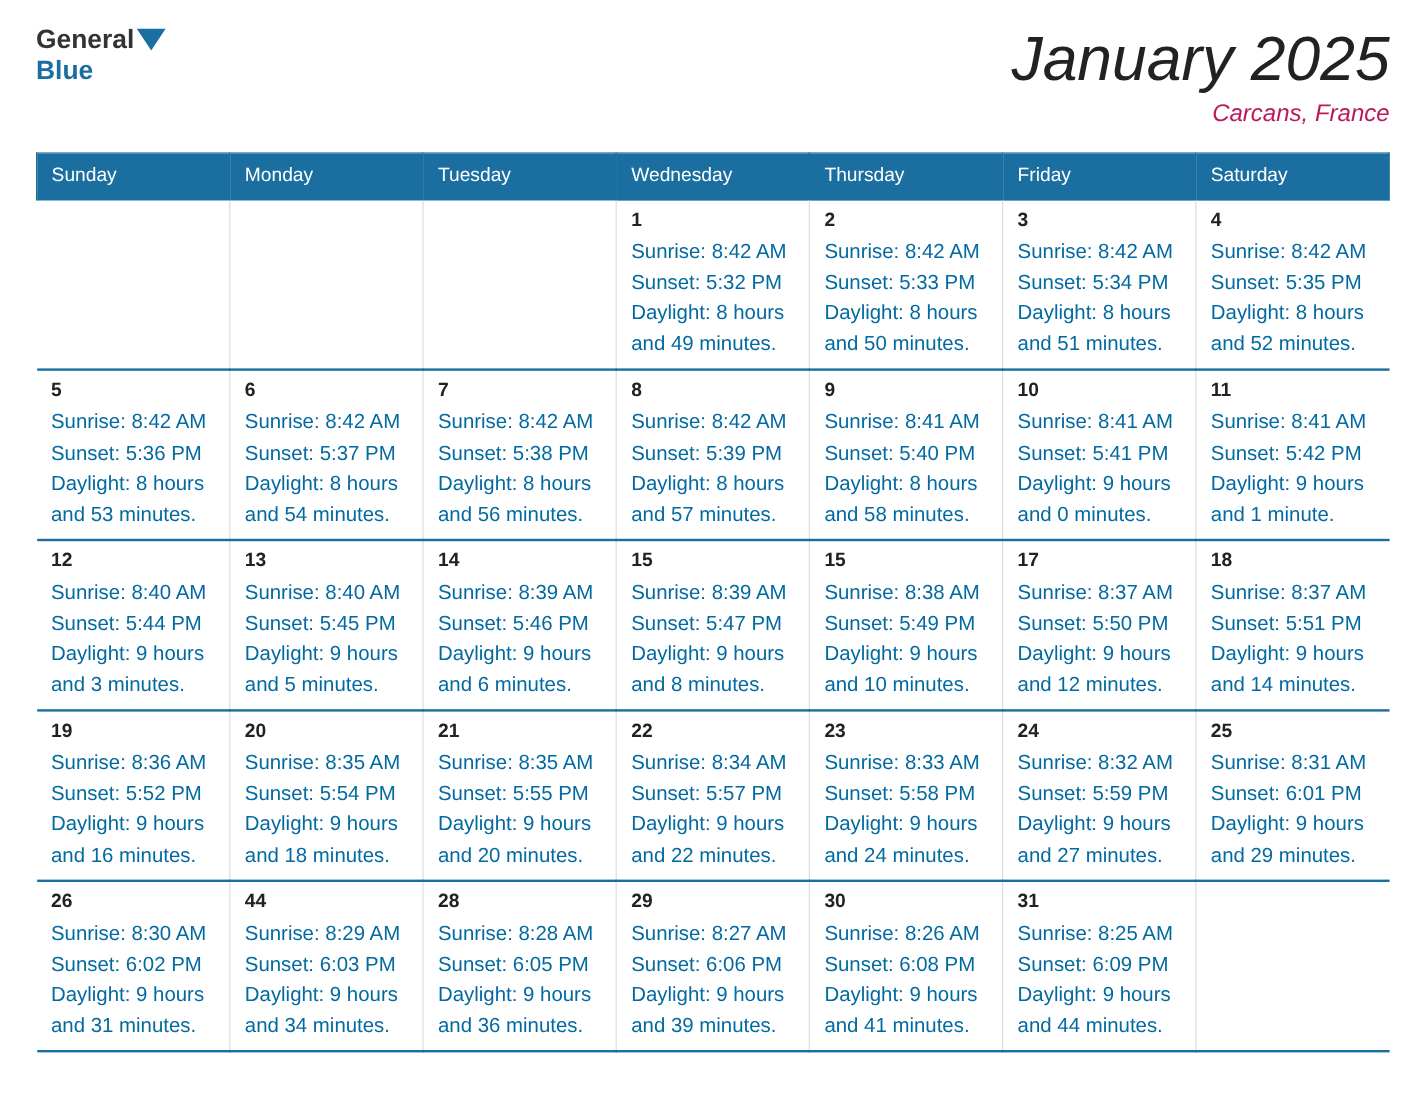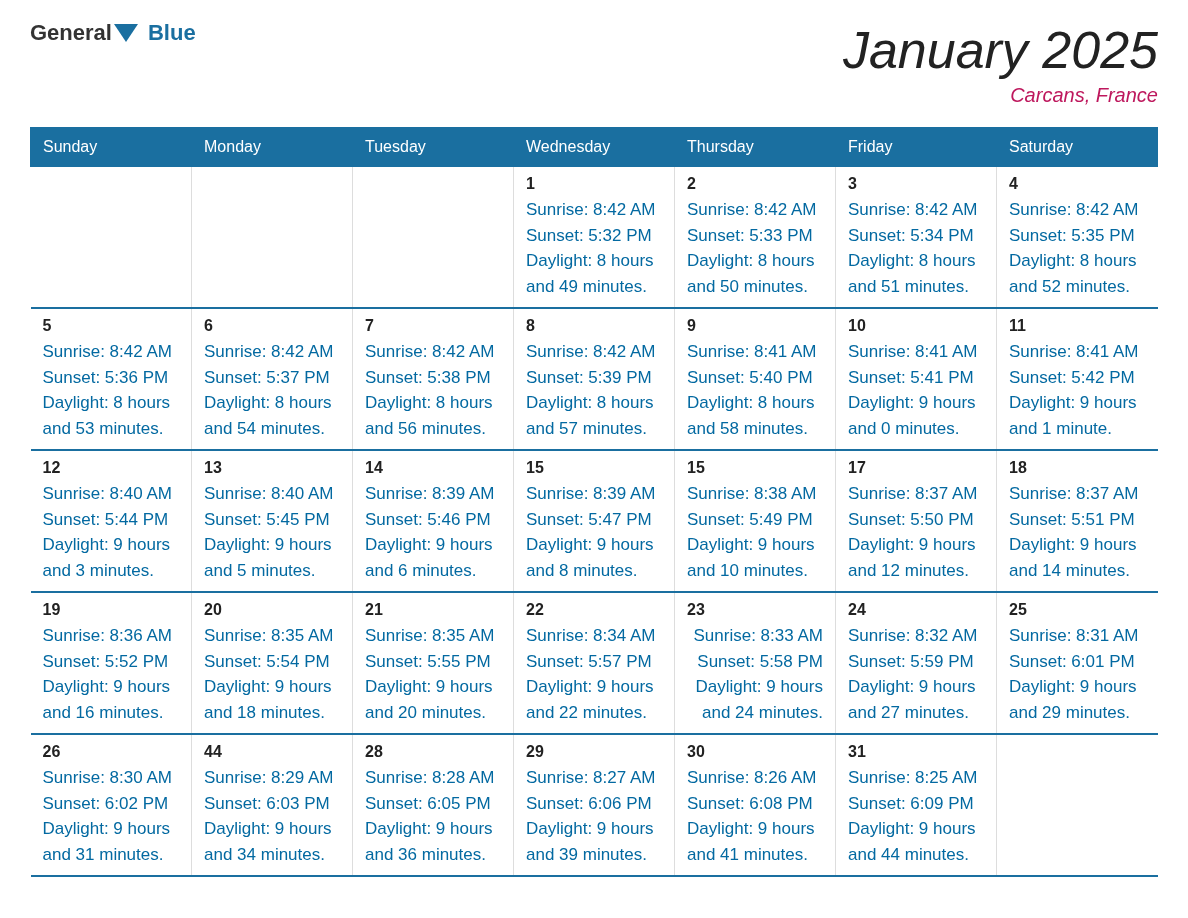--- a/index.html
+++ b/index.html
@@ -28,25 +28,24 @@
       border-right: 12px solid transparent;
       border-top: 18px solid #1a6fa0;
       display: inline-block;
       vertical-align: middle;
       margin-left: 2px;
     }
     .logo-blue {
       font-size: 22px;
       font-weight: bold;
       color: #1a6fa0;
-      margin-left: 10px;
     }
     .logo-wrapper {
       display: flex;
-      flex-direction: row;
+      flex-direction: column;
       align-items: flex-start;
     }
     .logo-row1 {
       display: flex;
       align-items: center;
     }
     .title-block {
       text-align: right;
       font-style: italic;
     }
@@ -295,21 +294,21 @@
         </td>
         <td>
           <span class="day-number">22</span>
           <div class="day-info" style="white-space: pre-line;">Sunrise: 8:34 AM
 Sunset: 5:57 PM
 Daylight: 9 hours
 and 22 minutes.</div>
         </td>
         <td>
           <span class="day-number">23</span>
-          <div class="day-info" style="white-space: pre-line; text-align: right;">Sunrise: 8:33 AM
+          <div class="day-info" style="white-space: pre-line;">Sunrise: 8:33 AM
 Sunset: 5:58 PM
 Daylight: 9 hours
 and 24 minutes.</div>
         </td>
         <td>
           <span class="day-number">24</span>
           <div class="day-info" style="white-space: pre-line;">Sunrise: 8:32 AM
 Sunset: 5:59 PM
 Daylight: 9 hours
 and 27 minutes.</div>

